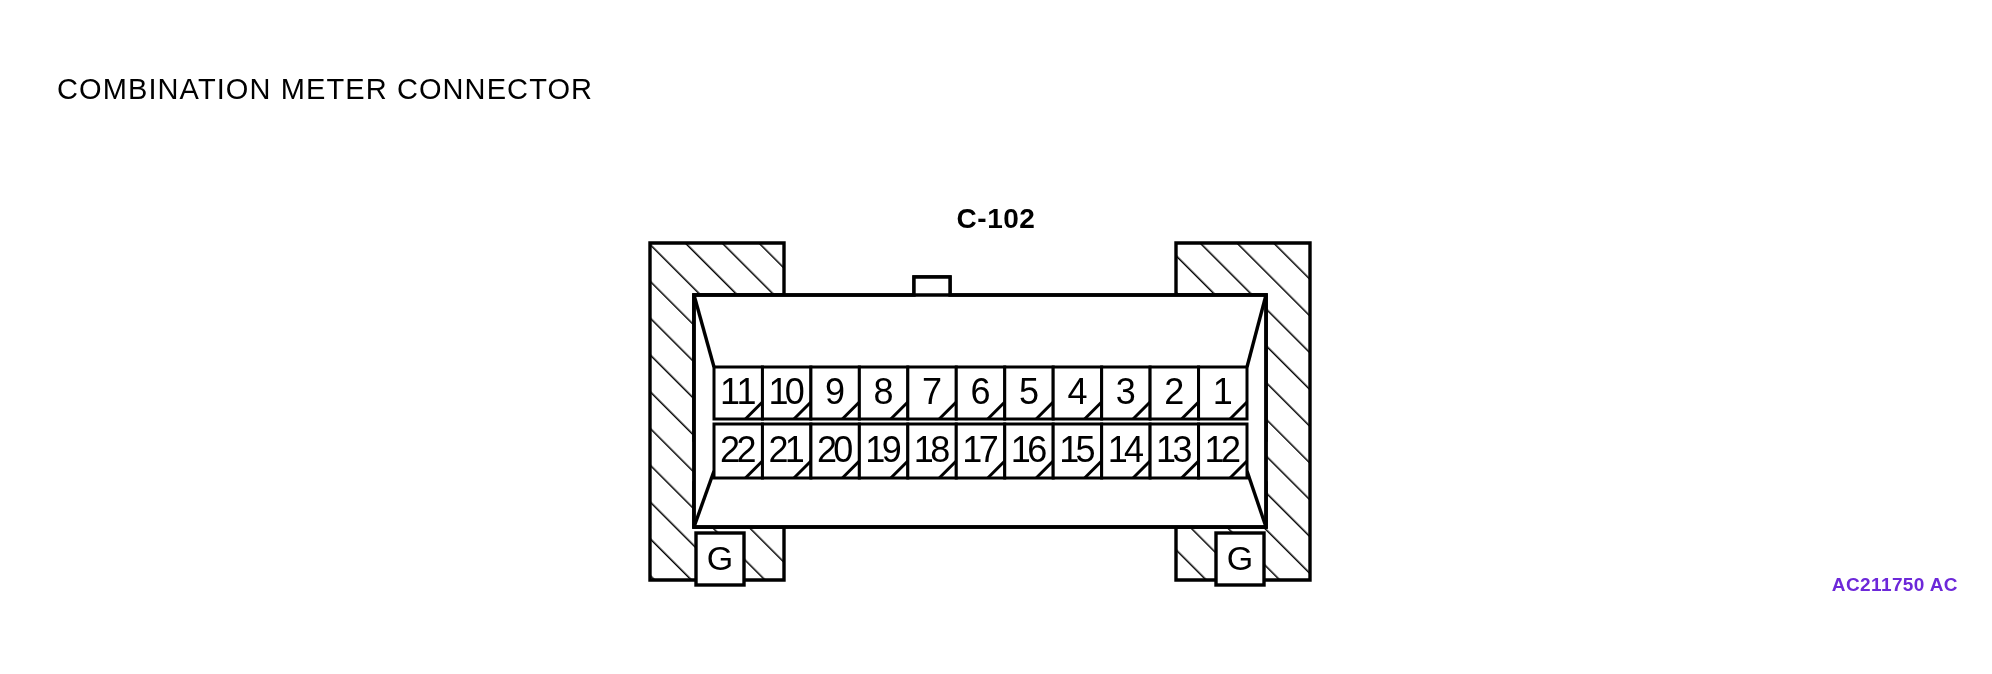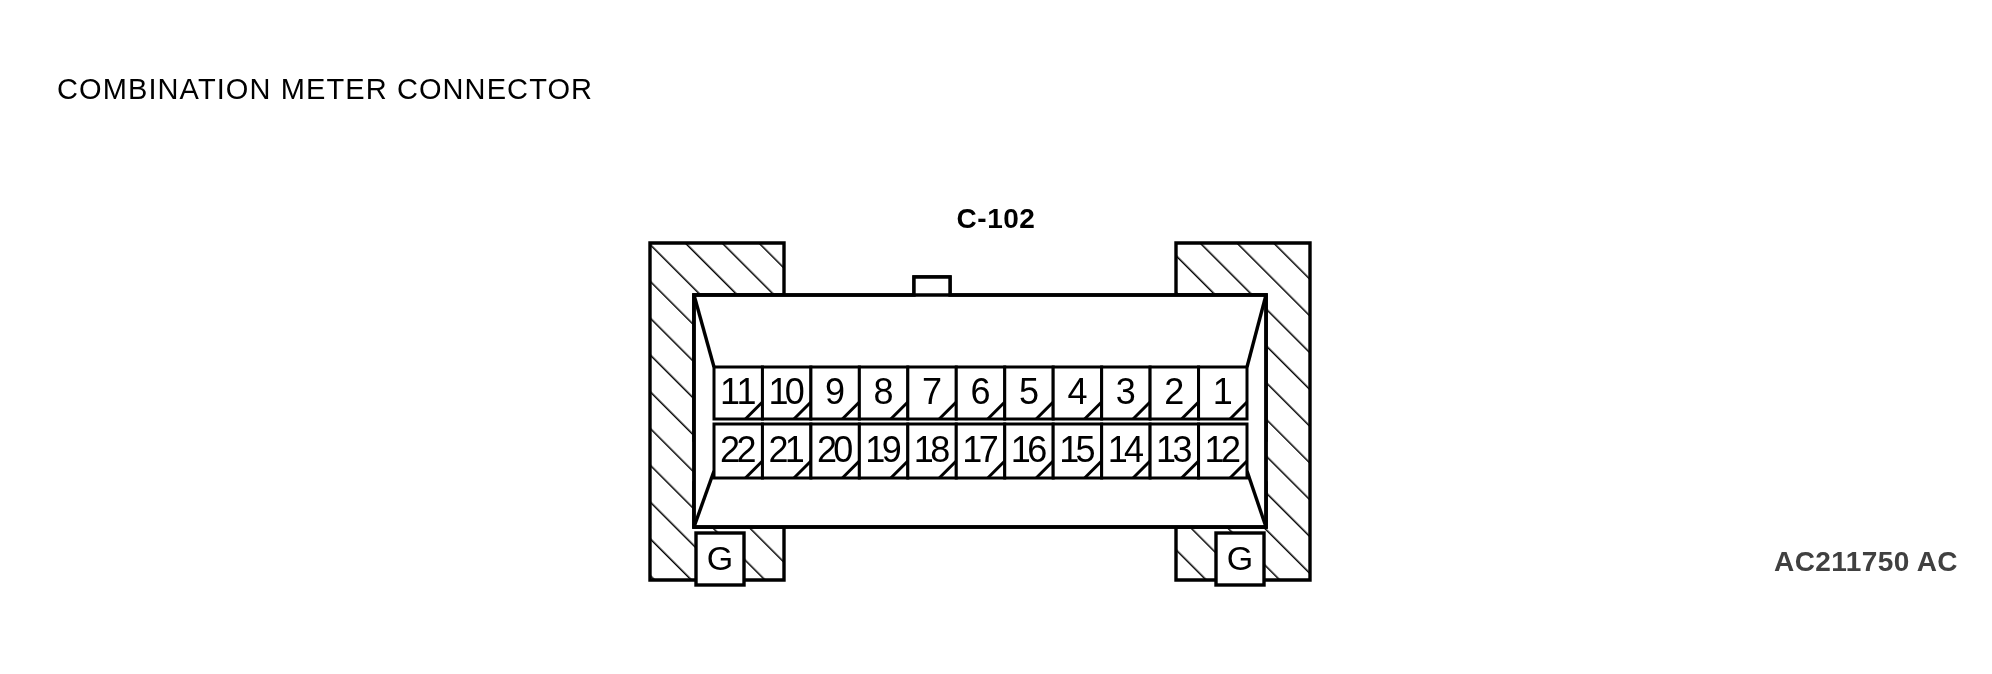--- a/index.html
+++ b/index.html
@@ -35,26 +35,26 @@
     letter-spacing: 1.1px;
     line-height: 46px;
     white-space: nowrap;
     color: #000000;
     margin-left: 24px;
   }
 
   .fig-code {
     position: absolute;
     right: 34px;
-    top: 546px;
-    font-family: "Liberation Sans", sans-serif;
-    font-size: 28px;
+    top: 574px;
+    font-family: "Liberation Sans", sans-serif;
+    font-size: 19px;
     font-weight: 700;
     letter-spacing: 0.4px;
-    color: #404040;
+    color: #6d28d9;
     white-space: nowrap;
   }
 
   .connector-label {
     position: absolute;
     left: 0;
     top: 175px;
     width: 1992px;
     text-align: center;
     font-family: "Liberation Sans", sans-serif;

